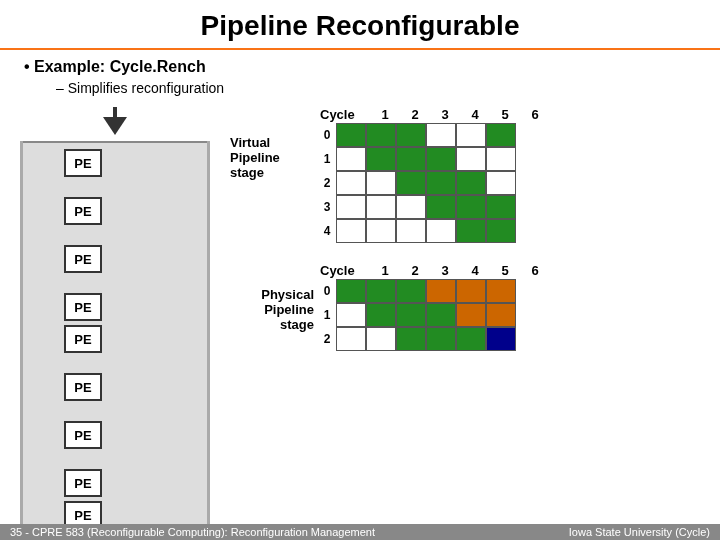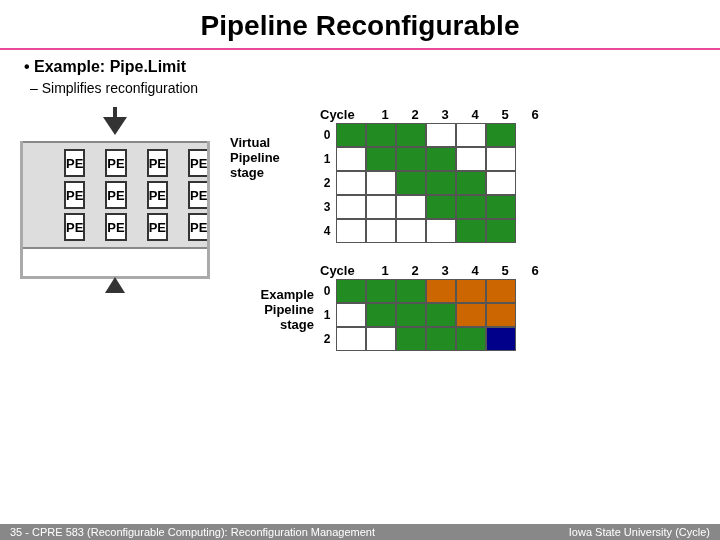--- a/index.html
+++ b/index.html
@@ -10,38 +10,38 @@
       font-family: Arial, sans-serif;
       overflow: hidden;
       position: relative;
     }
 
     .page-title {
       text-align: center;
       font-size: 28px;
       font-weight: bold;
       padding: 10px 0 6px 0;
-      border-bottom: 2px solid #ec4899;
+      border-bottom: 2px solid #f97316;
       margin-bottom: 8px;
     }
 
     .bullet-section {
       padding-left: 24px;
       margin-bottom: 8px;
     }
 
     .bullet-main {
       font-size: 16px;
       font-weight: bold;
       margin-bottom: 2px;
     }
 
     .bullet-sub {
       font-size: 14px;
-      margin-left: 6px;
+      margin-left: 32px;
       line-height: 1.5;
     }
 
     .content-area {
       display: flex;
       flex-direction: row;
       padding: 0 10px;
       gap: 10px;
     }
 
@@ -68,21 +68,21 @@
       flex-direction: column;
       gap: 4px;
       border: 2px solid #888;
       padding: 6px;
       background: #ddd;
       width: 190px;
     }
 
     .pe-row {
       display: flex;
-      flex-direction: row;
+      flex-direction: column;
       gap: 20px;
       padding-left: 36px;
     }
 
     .pe-cell {
       width: 38px;
       height: 28px;
       background: #fff;
       border: 2px solid #333;
       display: flex;
@@ -169,21 +169,21 @@
       font-weight: bold;
     }
   </style>
 </head>
 <body>
 
 <div class="page-title">Pipeline Reconfigurable</div>
 
 <div class="bullet-section">
   <div class="bullet-main">
-    • <span>Example: Pipe.Limit</span>
+    • <span>Example: Cycle.Rench</span>
   </div>
   <div class="bullet-sub">
     – <span>Simplifies reconfiguration</span>
   </div>
 </div>
 
 <div class="content-area">
 
   <div class="pe-section">
 
@@ -322,21 +322,21 @@
           <div class="cycle-num">3</div>
           <div class="cycle-num">4</div>
           <div class="cycle-num">5</div>
           <div class="cycle-num">6</div>
         </div>
       </div>
 
       <div style="display:flex;flex-direction:row;align-items:flex-start;">
 
         <div style="width:88px;display:flex;flex-direction:column;align-items:flex-end;padding-right:4px;justify-content:center;padding-top:8px;">
-          <div style="font-size:13px;font-weight:bold;">Example</div>
+          <div style="font-size:13px;font-weight:bold;">Physical</div>
           <div style="font-size:13px;font-weight:bold;">Pipeline</div>
           <div style="font-size:13px;font-weight:bold;">stage</div>
         </div>
 
         <div style="display:flex;flex-direction:column;">
           <div style="height:24px;display:flex;align-items:center;justify-content:center;width:18px;font-size:12px;font-weight:bold;">0</div>
           <div style="height:24px;display:flex;align-items:center;justify-content:center;width:18px;font-size:12px;font-weight:bold;">1</div>
           <div style="height:24px;display:flex;align-items:center;justify-content:center;width:18px;font-size:12px;font-weight:bold;">2</div>
         </div>
 

